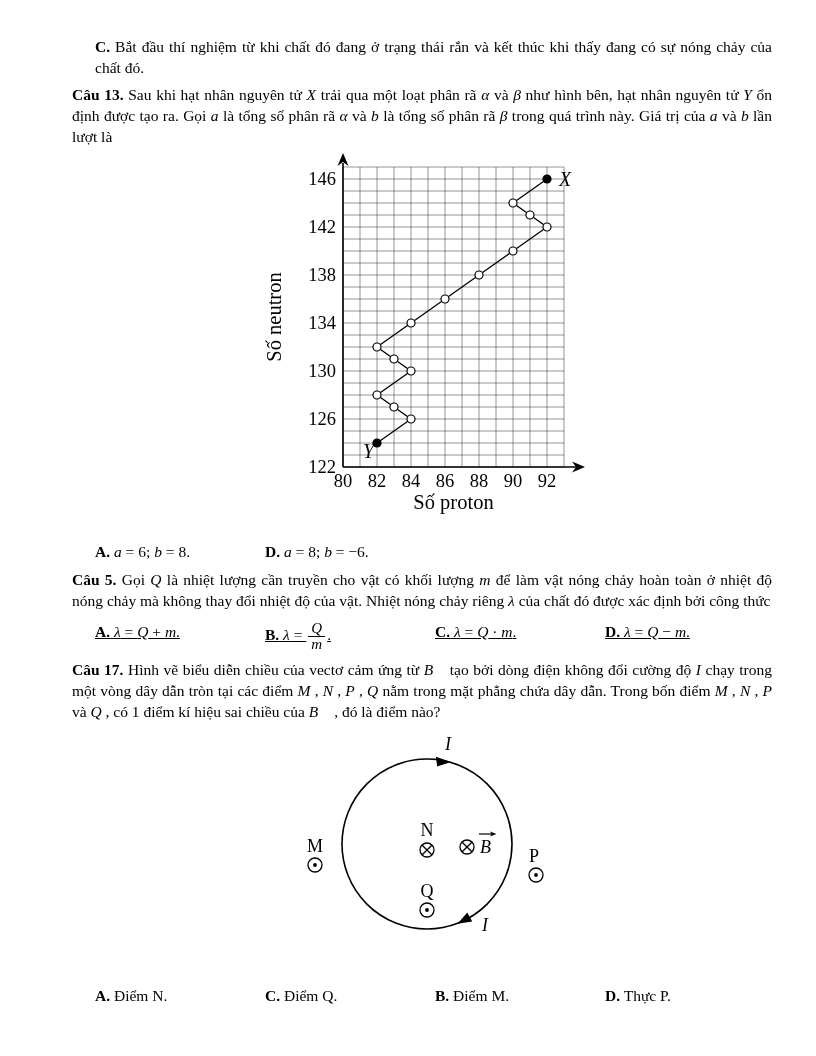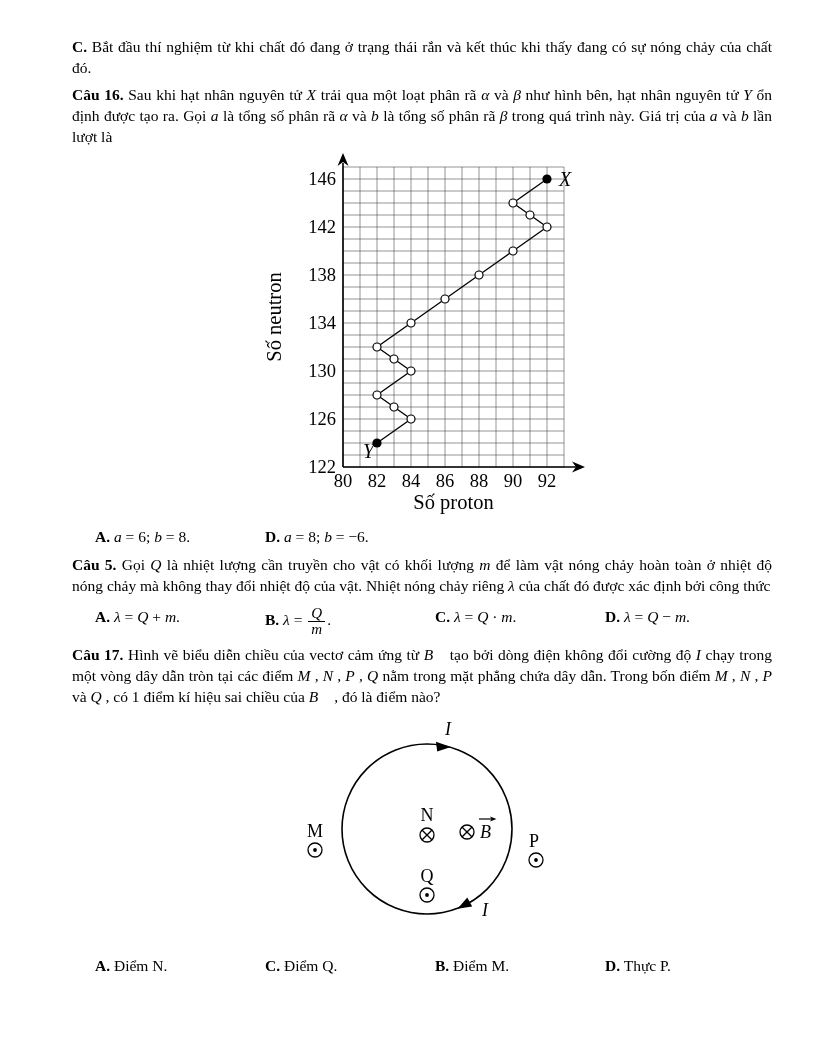--- a/index.html
+++ b/index.html
@@ -4,26 +4,26 @@
 <style>
   * { box-sizing: border-box; }
   html, body { margin: 0; padding: 0; }
   body {
     width: 816px; height: 1056px; background: #ffffff; color: #000;
     font-family: "Liberation Serif", "DejaVu Serif", serif;
     font-size: 15.5px; line-height: 1.36; overflow: hidden;
   }
   .page { padding: 36px 44px 0 72px; }
   p { margin: 0; text-align: justify; }
-  .indent { }
+  .indent { margin-left: 23px; }
   .q-para { margin-top: 6px; }
   .opt-label { font-weight: bold; }
   .answer-row {
     display: grid; grid-template-columns: 170px 170px 170px 1fr;
-    margin-left: 23px; margin-top: 6px; margin-bottom: 2px;
+    margin-left: 23px; margin-top: 21px; margin-bottom: 2px;
   }
   .answer-row .cell { white-space: nowrap; }
   .frac {
     display: inline-block; vertical-align: -0.62em; text-align: center;
     line-height: 1.05; font-style: italic; font-size: 15px; padding: 0 2px;
   }
   .frac .num { display: block; padding: 0 3px; }
   .frac .den { display: block; border-top: 1.2px solid #000; padding: 0 3px; }
   figure { margin: 0; }
   .chart-fig { margin: 4px 0 2px 193px; }
@@ -36,21 +36,21 @@
   .ital { font-style: italic; }
 </style>
 </head>
 <body>
 
 <div class="page">
 
   <p class="indent"><b class="opt-label">C.</b> <span>Bắt đầu thí nghiệm từ khi chất đó đang ở trạng thái rắn và kết thúc khi thấy đang có sự nóng chảy của chất đó.</span></p>
 
 
-  <p class="q-para"><b class="opt-label">Câu 16.</b> <span>Sau khi hạt nhân nguyên tử <i>X</i> trải qua một loạt phân rã <i>α</i> và <i>β</i> như hình bên, hạt nhân nguyên tử <i>Y</i> ổn định được tạo ra. Gọi <i>a</i> là tổng số phân rã <i>α</i> và <i>b</i> là tổng số phân rã <i>β</i> trong quá trình này. Giá trị của <i>a</i> và <i>b</i> lần lượt là</span></p>
+  <p class="q-para"><b class="opt-label">Câu 13.</b> <span>Sau khi hạt nhân nguyên tử <i>X</i> trải qua một loạt phân rã <i>α</i> và <i>β</i> như hình bên, hạt nhân nguyên tử <i>Y</i> ổn định được tạo ra. Gọi <i>a</i> là tổng số phân rã <i>α</i> và <i>b</i> là tổng số phân rã <i>β</i> trong quá trình này. Giá trị của <i>a</i> và <i>b</i> lần lượt là</span></p>
 
   <figure class="chart-fig">
     <svg id="decay-chart" width="324" height="364" viewBox="0 0 324 364">
         <line x1="78" y1="316" x2="78" y2="16" stroke="#3a3a3a" stroke-width="0.55"></line>
         <line x1="95" y1="316" x2="95" y2="16" stroke="#3a3a3a" stroke-width="0.55"></line>
         <line x1="112" y1="316" x2="112" y2="16" stroke="#3a3a3a" stroke-width="0.55"></line>
         <line x1="129" y1="316" x2="129" y2="16" stroke="#3a3a3a" stroke-width="0.55"></line>
         <line x1="146" y1="316" x2="146" y2="16" stroke="#3a3a3a" stroke-width="0.55"></line>
         <line x1="163" y1="316" x2="163" y2="16" stroke="#3a3a3a" stroke-width="0.55"></line>
         <line x1="180" y1="316" x2="180" y2="16" stroke="#3a3a3a" stroke-width="0.55"></line>
@@ -128,21 +128,21 @@
       </svg>
   </figure>
 
   <div class="answer-row">
     <div class="cell"><b class="opt-label">A.</b> <span><i>a</i> = 6; <i>b</i> = 8.</span></div>
     <div class="cell"><b class="opt-label">D.</b> <span><i>a</i> = 8; <i>b</i> = −6.</span></div>
   </div>
 
   <p class="q-para"><b class="opt-label">Câu 5.</b> <span>Gọi <i>Q</i> là nhiệt lượng cần truyền cho vật có khối lượng <i>m</i> để làm vật nóng chảy hoàn toàn ở nhiệt độ nóng chảy mà không thay đổi nhiệt độ của vật. Nhiệt nóng chảy riêng <i>λ</i> của chất đó được xác định bởi công thức</span></p>
 
-  <div class="answer-row" style="margin-top:10px; margin-bottom:6px;">
+  <div class="answer-row" style="margin-top:10px; margin-bottom:6px;text-decoration:underline;">
     <div class="cell"><b class="opt-label">A.</b> <span><i>λ</i> = <i>Q</i> + <i>m</i>.</span></div>
     <div class="cell"><b class="opt-label">B.</b> <span><i>λ</i> = <span class="frac"><span class="num">Q</span><span class="den">m</span></span>.</span></div>
     <div class="cell"><b class="opt-label">C.</b> <span><i>λ</i> = <i>Q</i> · <i>m</i>.</span></div>
     <div class="cell"><b class="opt-label">D.</b> <span><i>λ</i> = <i>Q</i> − <i>m</i>.</span></div>
   </div>
 
   <p class="q-para"><b class="opt-label">Câu 17.</b> <span>Hình vẽ biểu diễn chiều của vectơ cảm ứng từ <i>B⃗</i> tạo bởi dòng điện không đổi cường độ <i>I</i> chạy trong một vòng dây dẫn tròn tại các điểm <i>M</i> , <i>N</i> , <i>P</i> , <i>Q</i> nằm trong mặt phẳng chứa dây dẫn. Trong bốn điểm <i>M</i> , <i>N</i> , <i>P</i> và <i>Q</i> , có 1 điểm kí hiệu sai chiều của <i>B⃗</i> , đó là điểm nào?</span></p>
 
   <figure class="diagram-fig">
     <svg width="420" height="226" viewBox="0 0 420 226">

